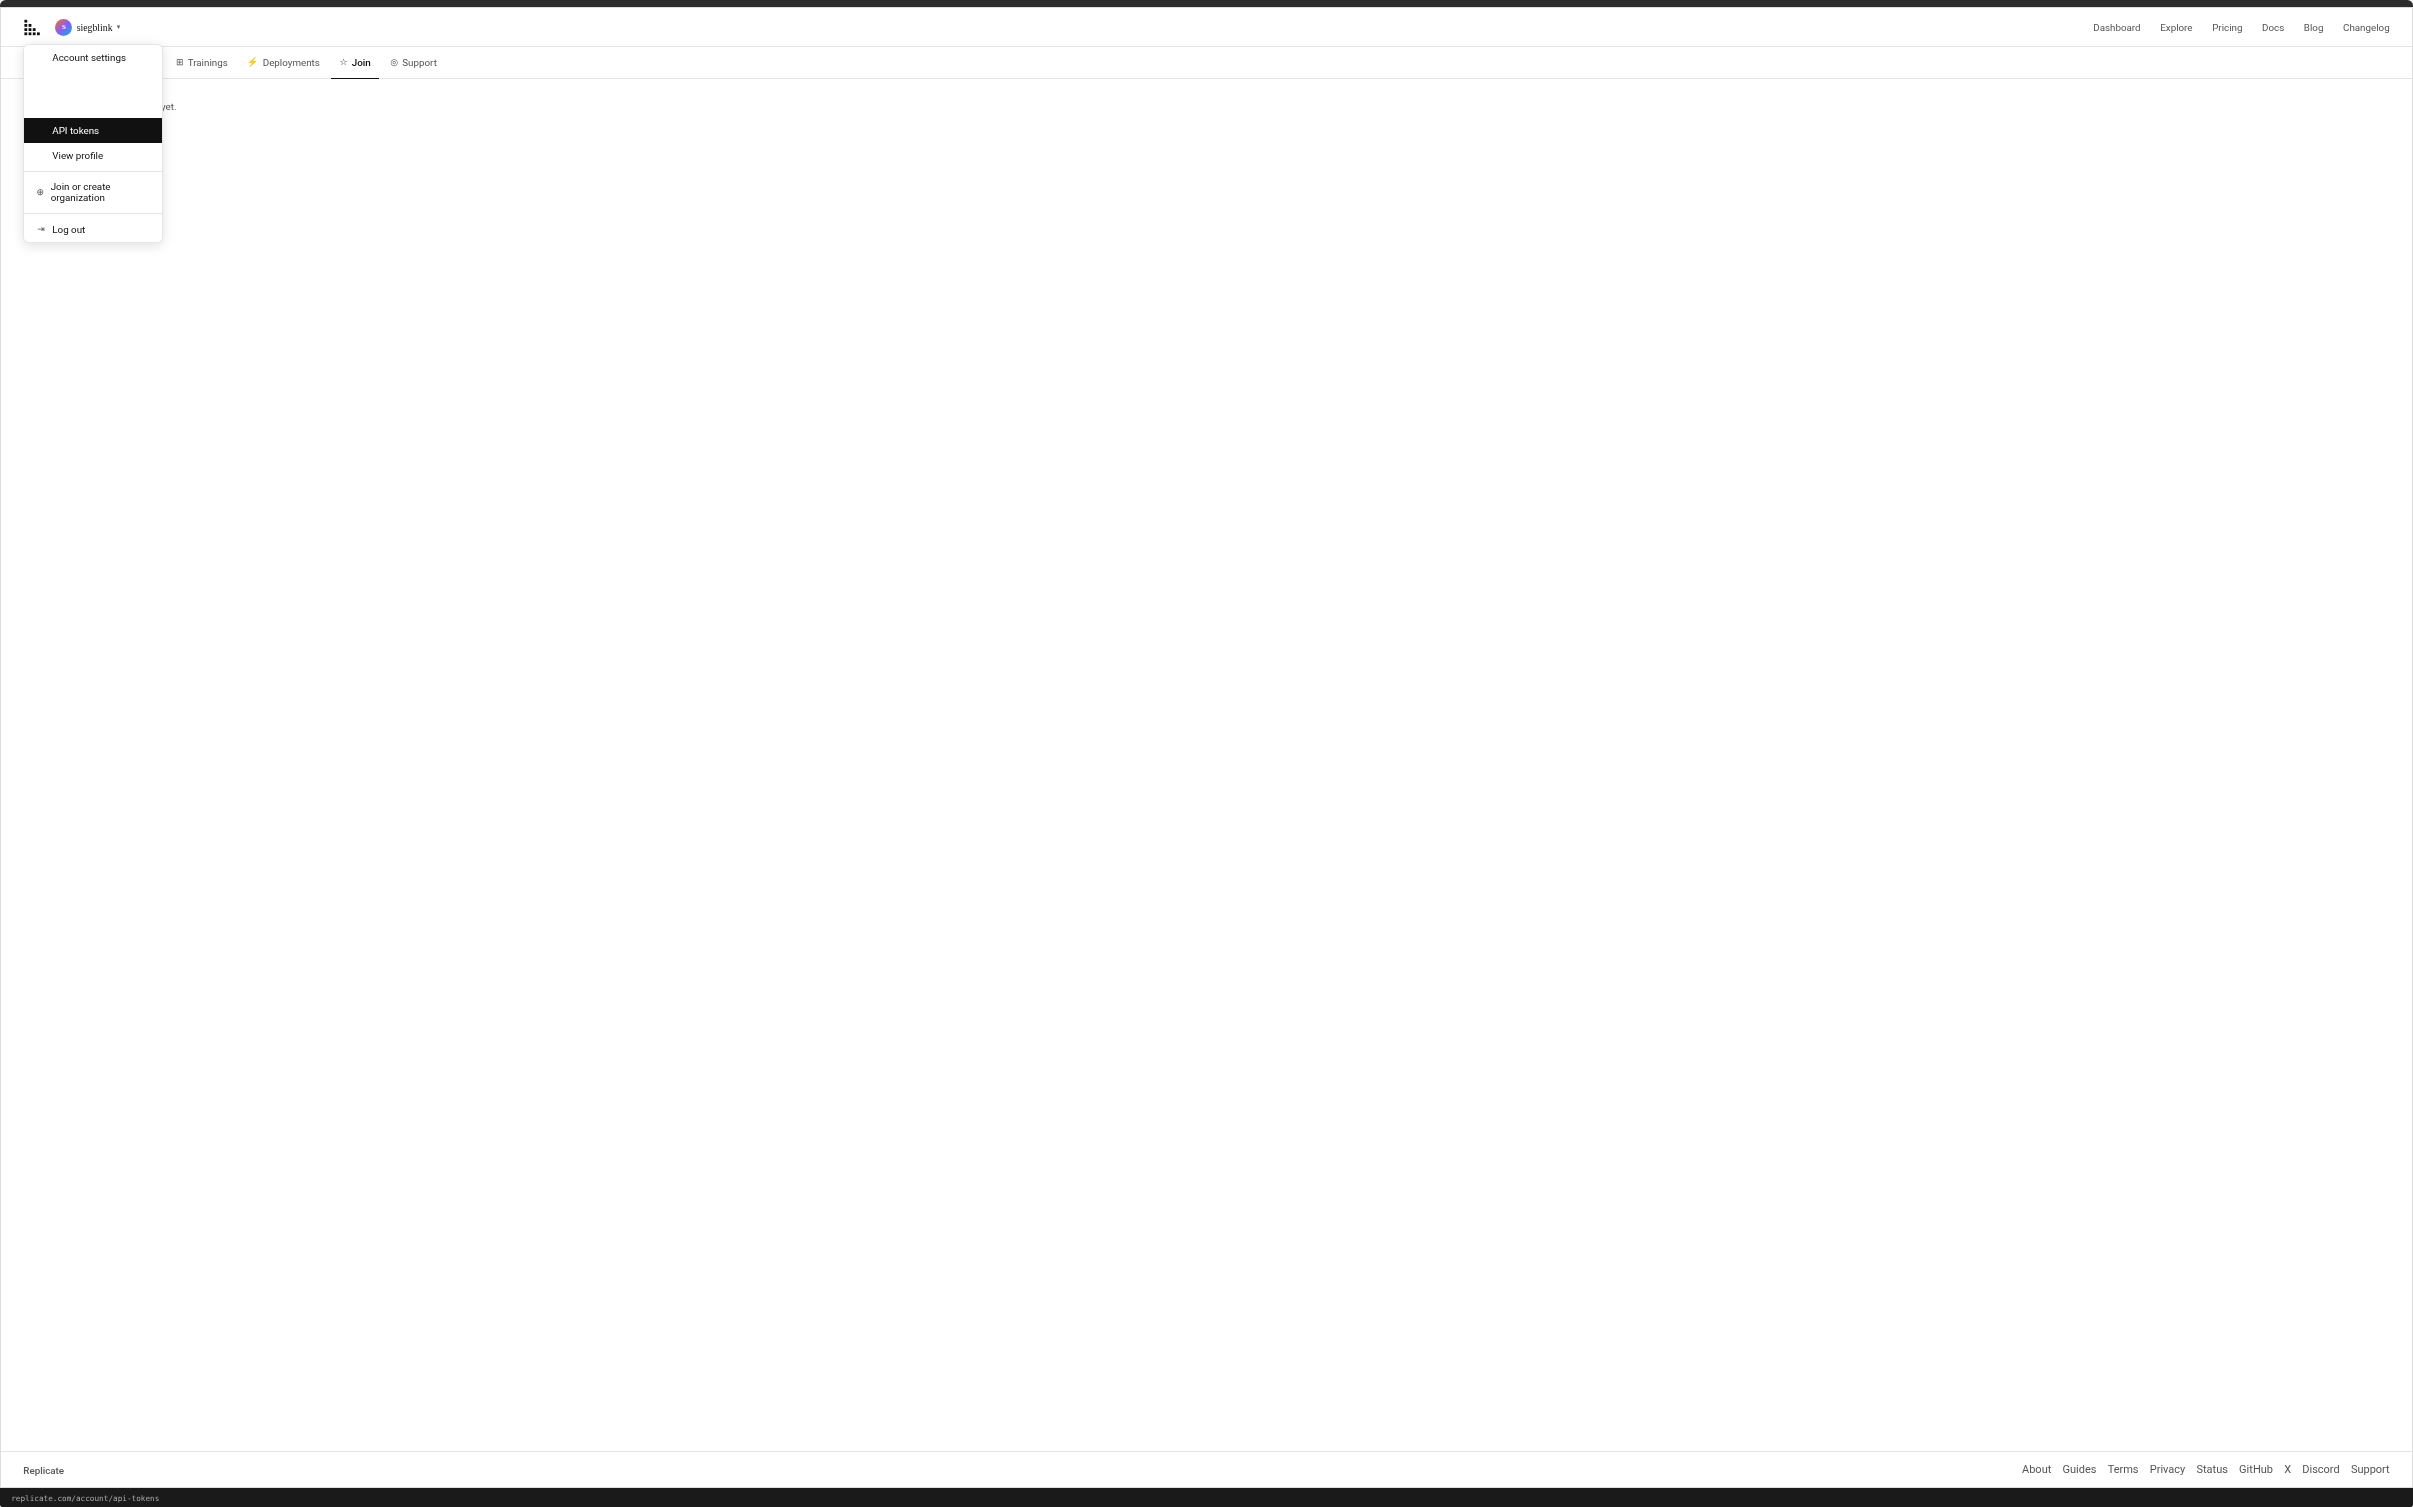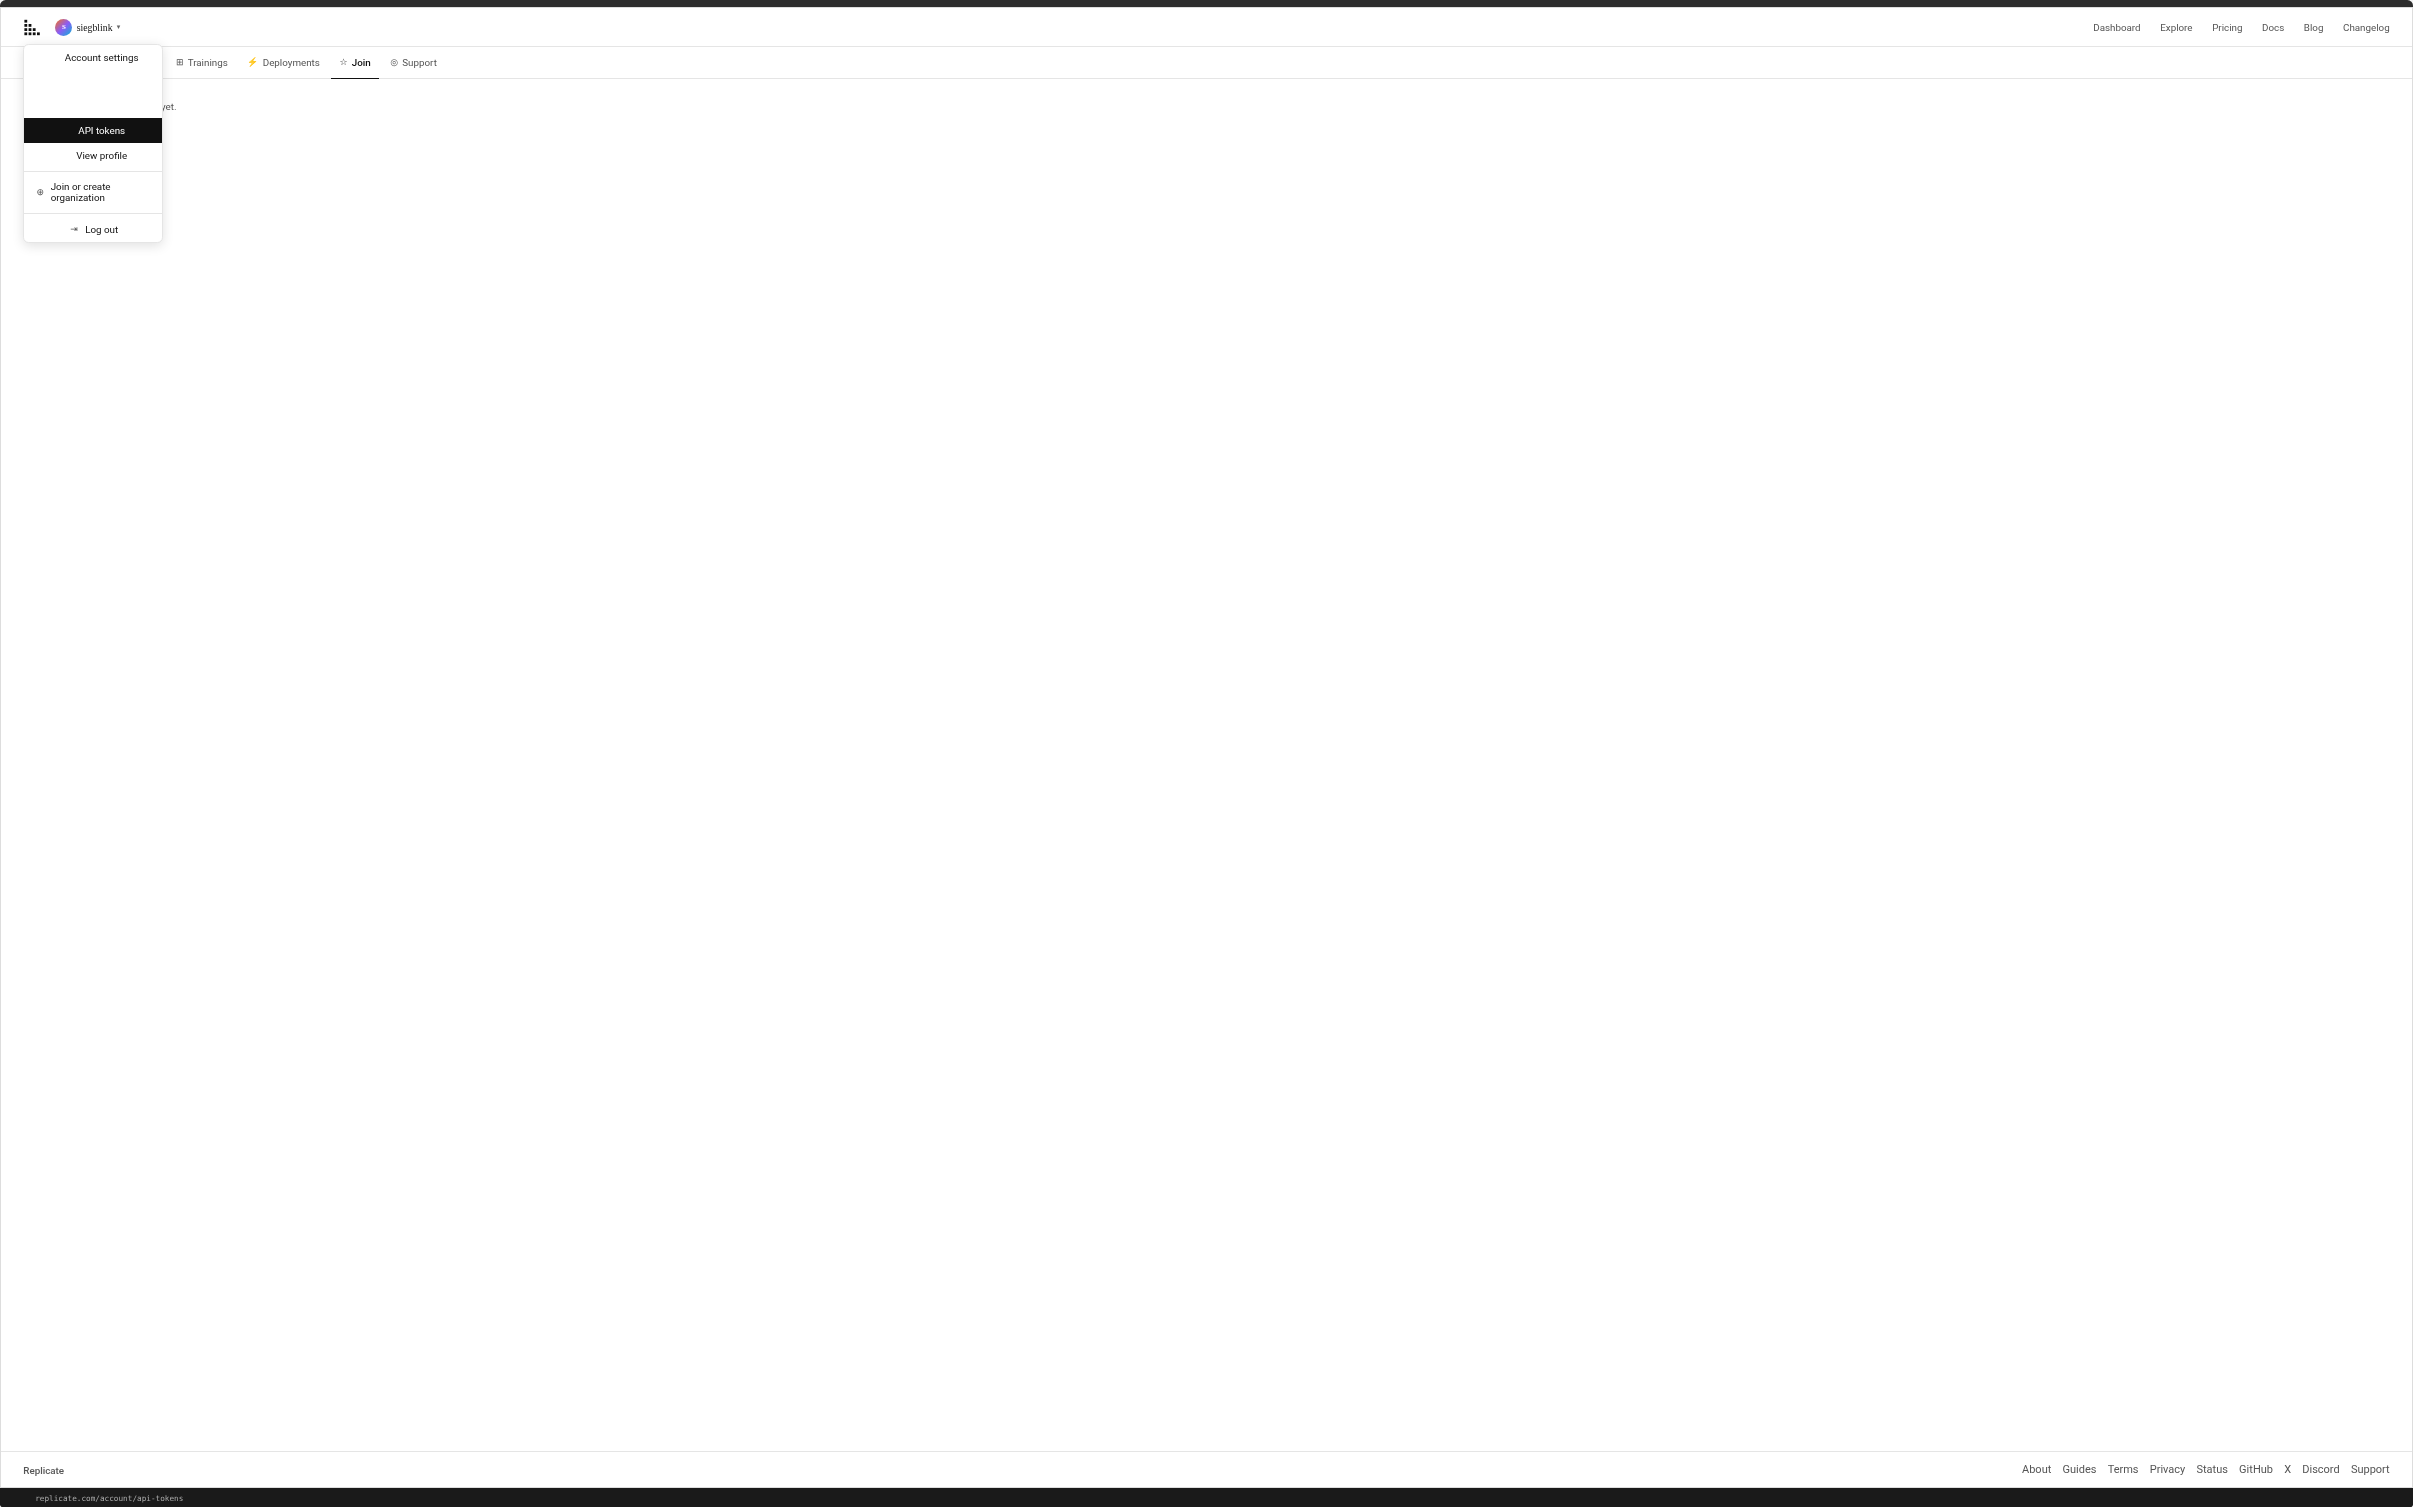--- a/index.html
+++ b/index.html
@@ -124,21 +124,20 @@
 
     .dropdown-item {
       display: flex;
       align-items: center;
       gap: 5.6px;
       padding: 7px 11.2px;
       font-size: 9.8px;
       color: #111;
       cursor: pointer;
       text-decoration: none;
-      justify-content: center;
     }
 
     .dropdown-item.active {
       background: #111;
       color: white;
       margin-top: 48px;
     }
 
     .dropdown-item.active .item-icon {
       color: white;
@@ -225,21 +224,20 @@
     .status-bar {
       background: #1a1a1a;
       padding: 2.8px 11.2px;
       border-radius: 0 0 2.8px 2.8px;
     }
 
     .status-url {
       font-size: 7.7px;
       color: #aaa;
       font-family: monospace;
-      margin-left: 24px;
     }
 
     .dropdown-divider {
       height: 0.7px;
       background: #e5e5e5;
       margin: 2.8px 0;
     }
   </style>
 </head>
 <body>

